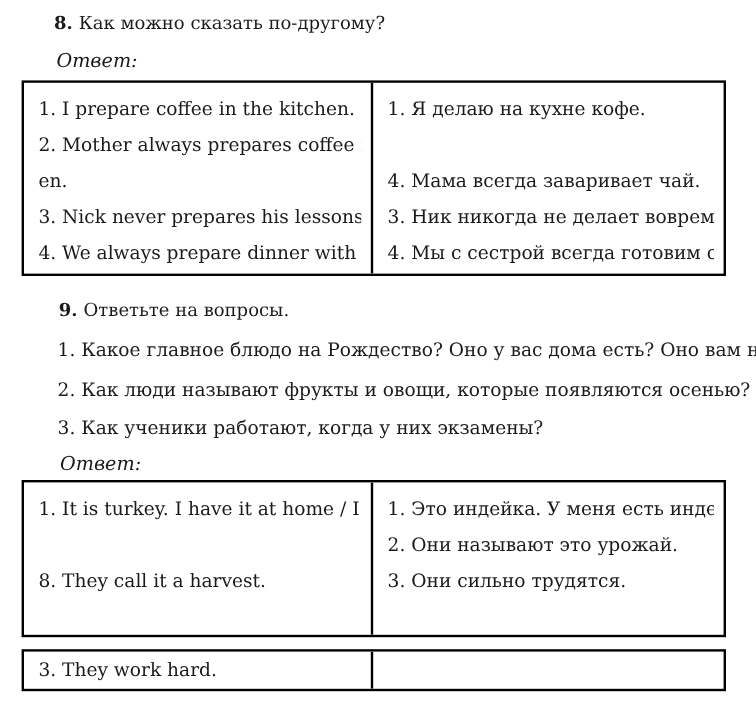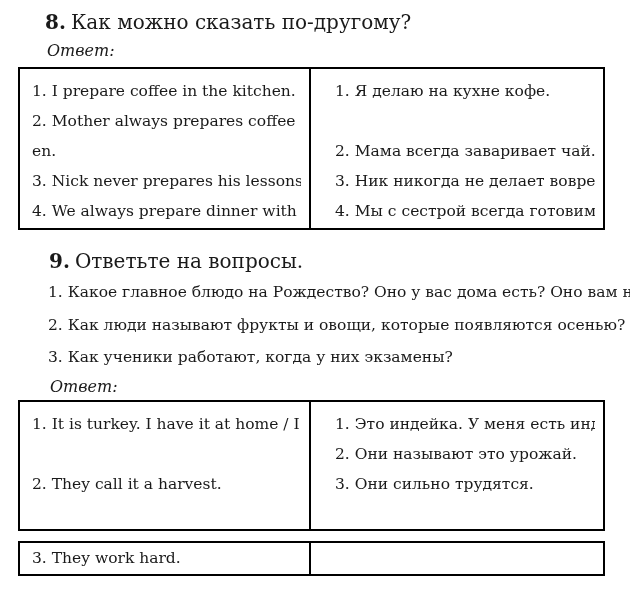--- a/index.html
+++ b/index.html
@@ -5,21 +5,21 @@
   html, body { margin: 0; padding: 0; }
   body {
     width: 630px; height: 591px;
     background: #ffffff;
     font-family: "DejaVu Serif", serif;
     color: #1a1a1a;
     position: relative;
     overflow: hidden;
   }
   .abs { position: absolute; white-space: nowrap; }
-  .heading { font-size: 20px; }
+  .heading { font-size: 15px; }
   .heading .num { font-weight: bold; margin-right: 5px; }
   .answer-label { font-style: italic; font-size: 16px; }
   .question { font-size: 15.5px; }
 
   .tbl {
     position: absolute;
     left: 18px;
     width: 587px;
     border: 2px solid #000;
     box-sizing: border-box;
@@ -31,21 +31,21 @@
   .tbl-2 { top: 400px; height: 131px; }
   .tbl-3 { top: 541px; height: 35px; }
 
   .cell {
     box-sizing: border-box;
     padding: 7px 8px 0 12px;
     font-size: 15.5px;
     overflow: hidden;
   }
   .cell-left  { width: 291px; border-right: 2px solid #000; }
-  .cell-right { flex: 1; margin-left: 12px; }
+  .cell-right { flex: 1; }
   .tbl-3 .cell { padding-top: 0; }
 
   .line { height: 30px; line-height: 30px; white-space: nowrap; overflow: hidden; }
   .tbl-3 .line { height: 31px; line-height: 31px; }
 </style>
 </head>
 <body>
 
 <div class="abs heading" style="left:45px; top:10px;">
   <span class="num">8.</span><span>Как можно сказать по-другому?</span>
@@ -57,41 +57,41 @@
   <div class="cell cell-left">
     <div class="line">1. I prepare coffee in the kitchen.</div>
     <div class="line">2. Mother always prepares coffee in the kitch-</div>
     <div class="line">en.</div>
     <div class="line">3. Nick never prepares his lessons in time.</div>
     <div class="line">4. We always prepare dinner with my sister.</div>
   </div>
   <div class="cell cell-right">
     <div class="line">1. Я делаю на кухне кофе.</div>
     <div class="line"></div>
-    <div class="line">2. Мама всегда заваривает чай.</div>
+    <div class="line">4. Мама всегда заваривает чай.</div>
     <div class="line">3. Ник никогда не делает вовремя уроки.</div>
     <div class="line">4. Мы с сестрой всегда готовим обед.</div>
   </div>
 </div>
 
 <div class="abs heading" style="left:49px; top:249px;">
   <span class="num">9.</span><span>Ответьте на вопросы.</span>
 </div>
 
 <div class="abs question" style="left:48px; top:283px;">1. Какое главное блюдо на Рождество? Оно у вас дома есть? Оно вам нравится?</div>
 <div class="abs question" style="left:48px; top:316px;">2. Как люди называют фрукты и овощи, которые появляются осенью?</div>
 <div class="abs question" style="left:48px; top:348px;">3. Как ученики работают, когда у них экзамены?</div>
 
 <div class="abs answer-label" style="left:50px; top:377px;">Ответ:</div>
 
 <div class="tbl tbl-2">
   <div class="cell cell-left">
     <div class="line">1. It is turkey. I have it at home / I don't have it</div>
     <div class="line"></div>
-    <div class="line">2. They call it a harvest.</div>
+    <div class="line">8. They call it a harvest.</div>
   </div>
   <div class="cell cell-right">
     <div class="line">1. Это индейка. У меня есть индейка дома. /</div>
     <div class="line">2. Они называют это урожай.</div>
     <div class="line">3. Они сильно трудятся.</div>
   </div>
 </div>
 
 <div class="tbl tbl-3">
   <div class="cell cell-left">

